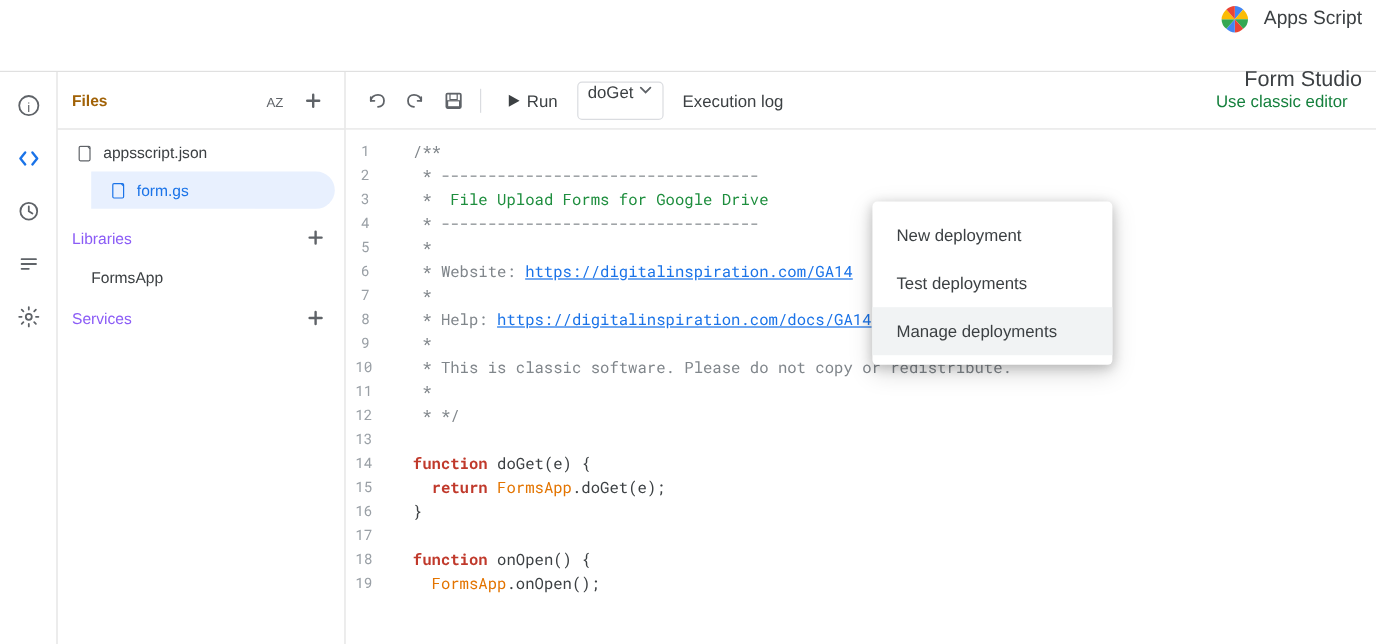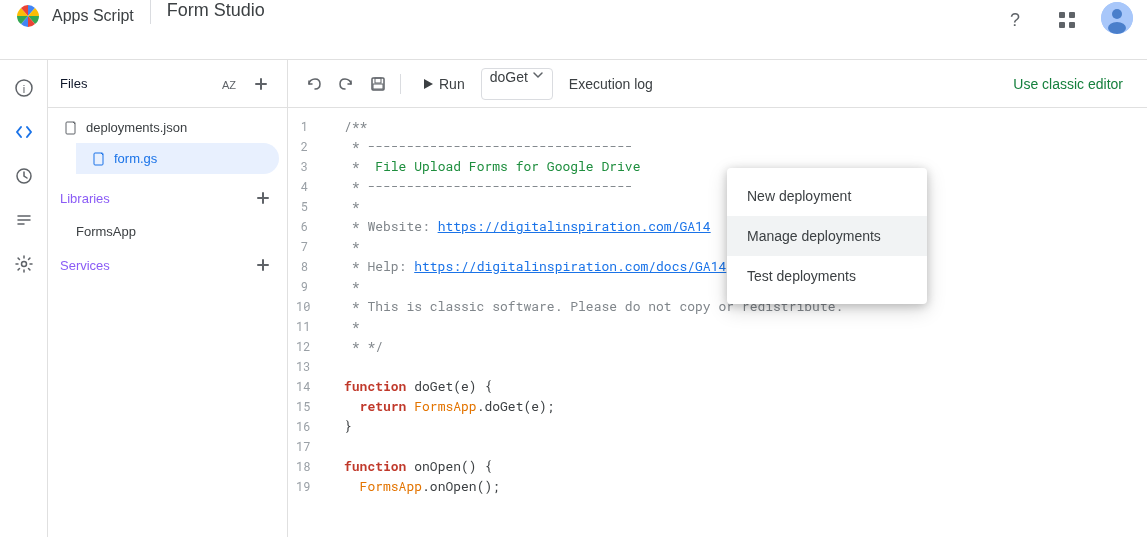--- a/index.html
+++ b/index.html
@@ -1,26 +1,27 @@
 <!DOCTYPE html>
 <html><head>
   <meta charset="utf-8">
   <style>
     * { margin: 0; padding: 0; box-sizing: border-box; }
     body { font-family: 'Google Sans', Arial, sans-serif; background: #fff; width: 1147px; height: 537px; overflow: hidden; display: flex; flex-direction: column; }
 
     
     .header {
       display: flex;
-      align-items: flex-start;
+      align-items: flex-end;
       padding: 0 12px;
       height: 60px;
       border-bottom: 1px solid #e0e0e0;
       gap: 12px;
       flex-shrink: 0;
+      flex-direction: column;
     }
     .header-logo {
       display: flex;
       align-items: center;
       gap: 8px;
     }
     .logo-icon {
       width: 32px;
       height: 32px;
     }
@@ -140,22 +141,22 @@
     .toolbar {
       display: flex;
       align-items: center;
       padding: 8px 12px;
       gap: 4px;
       border-bottom: 1px solid #e0e0e0;
       height: 48px;
     }
     .toolbar-label {
       font-size: 13px;
-      color: #0f172a;
-      font-weight: 400;
+      color: #a16207;
+      font-weight: 700;
       flex: 1;
     }
     .toolbar-btn {
       width: 28px;
       height: 28px;
       border-radius: 50%;
       border: none;
       background: transparent;
       cursor: pointer;
       display: flex;
@@ -455,21 +456,21 @@
         </svg>
       </button>
     </div>
 
     <div class="file-list">
       <div class="file-item">
         <svg width="14" height="14" viewBox="0 0 14 14" fill="none">
           <rect x="2" y="1" width="9" height="12" rx="1" stroke="#5f6368" stroke-width="1"></rect>
           <path d="M9 1 L11 3" stroke="#5f6368" stroke-width="1"></path>
         </svg>
-        <span>deployments.json</span>
+        <span>appsscript.json</span>
       </div>
       <div class="file-item active">
         <svg width="14" height="14" viewBox="0 0 14 14" fill="none">
           <rect x="2" y="1" width="9" height="12" rx="1" stroke="#1a73e8" stroke-width="1"></rect>
           <path d="M9 1 L11 3" stroke="#1a73e8" stroke-width="1"></path>
         </svg>
         <span>form.gs</span>
       </div>
     </div>
 
@@ -572,18 +573,18 @@
 <span class="c-keyword">function</span> doGet(e) {
   <span class="c-keyword">return</span> <span class="c-orange">FormsApp</span>.doGet(e);
 }
 
 <span class="c-keyword">function</span> onOpen() {
   <span class="c-orange">FormsApp</span>.onOpen();</div>
       </div>
 
       <div class="dropdown-menu">
         <div class="dropdown-item">New deployment</div>
+        <div class="dropdown-item">Test deployments</div>
         <div class="dropdown-item active">Manage deployments</div>
-        <div class="dropdown-item">Test deployments</div>
       </div>
     </div>
   </div>
 </div>
 
 </body></html>

